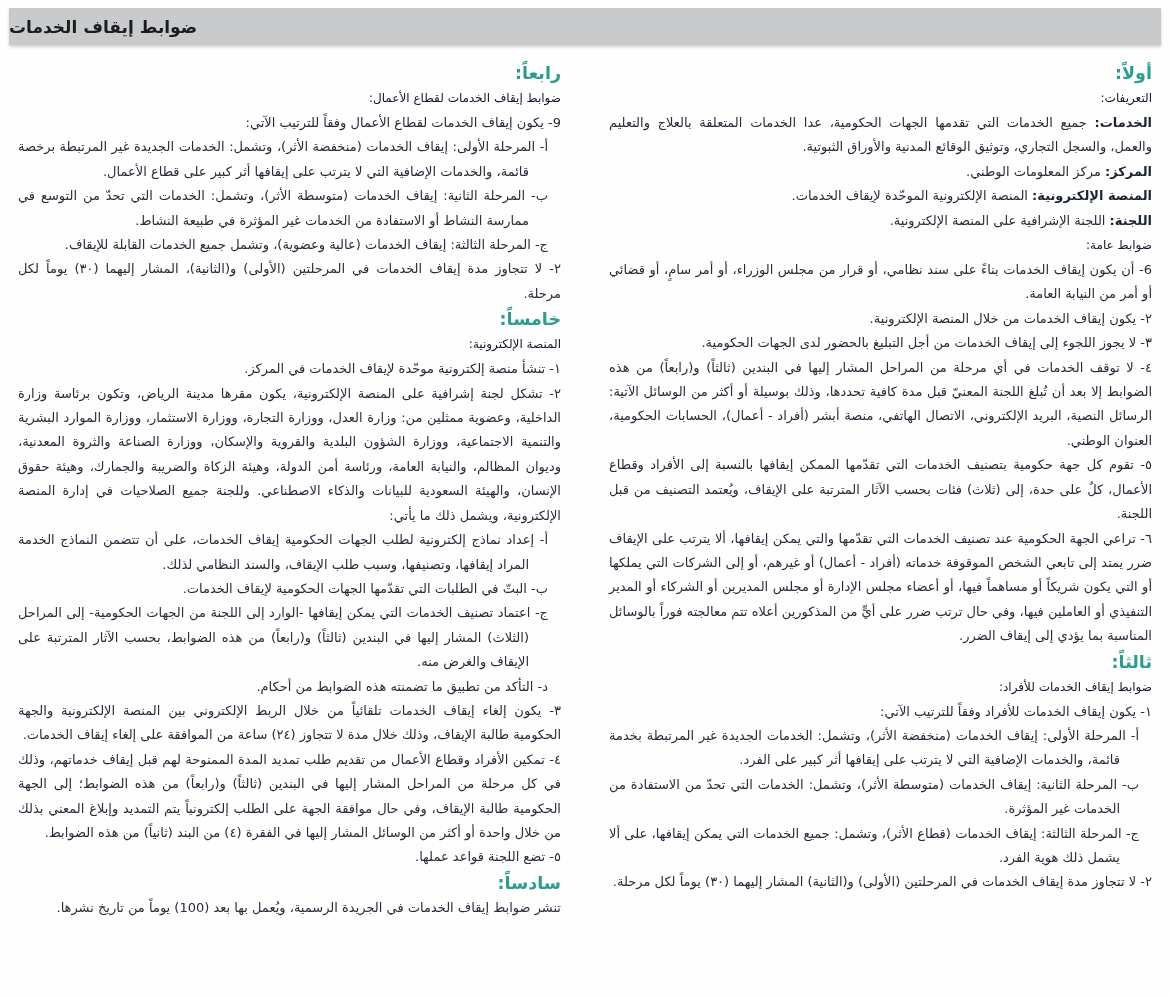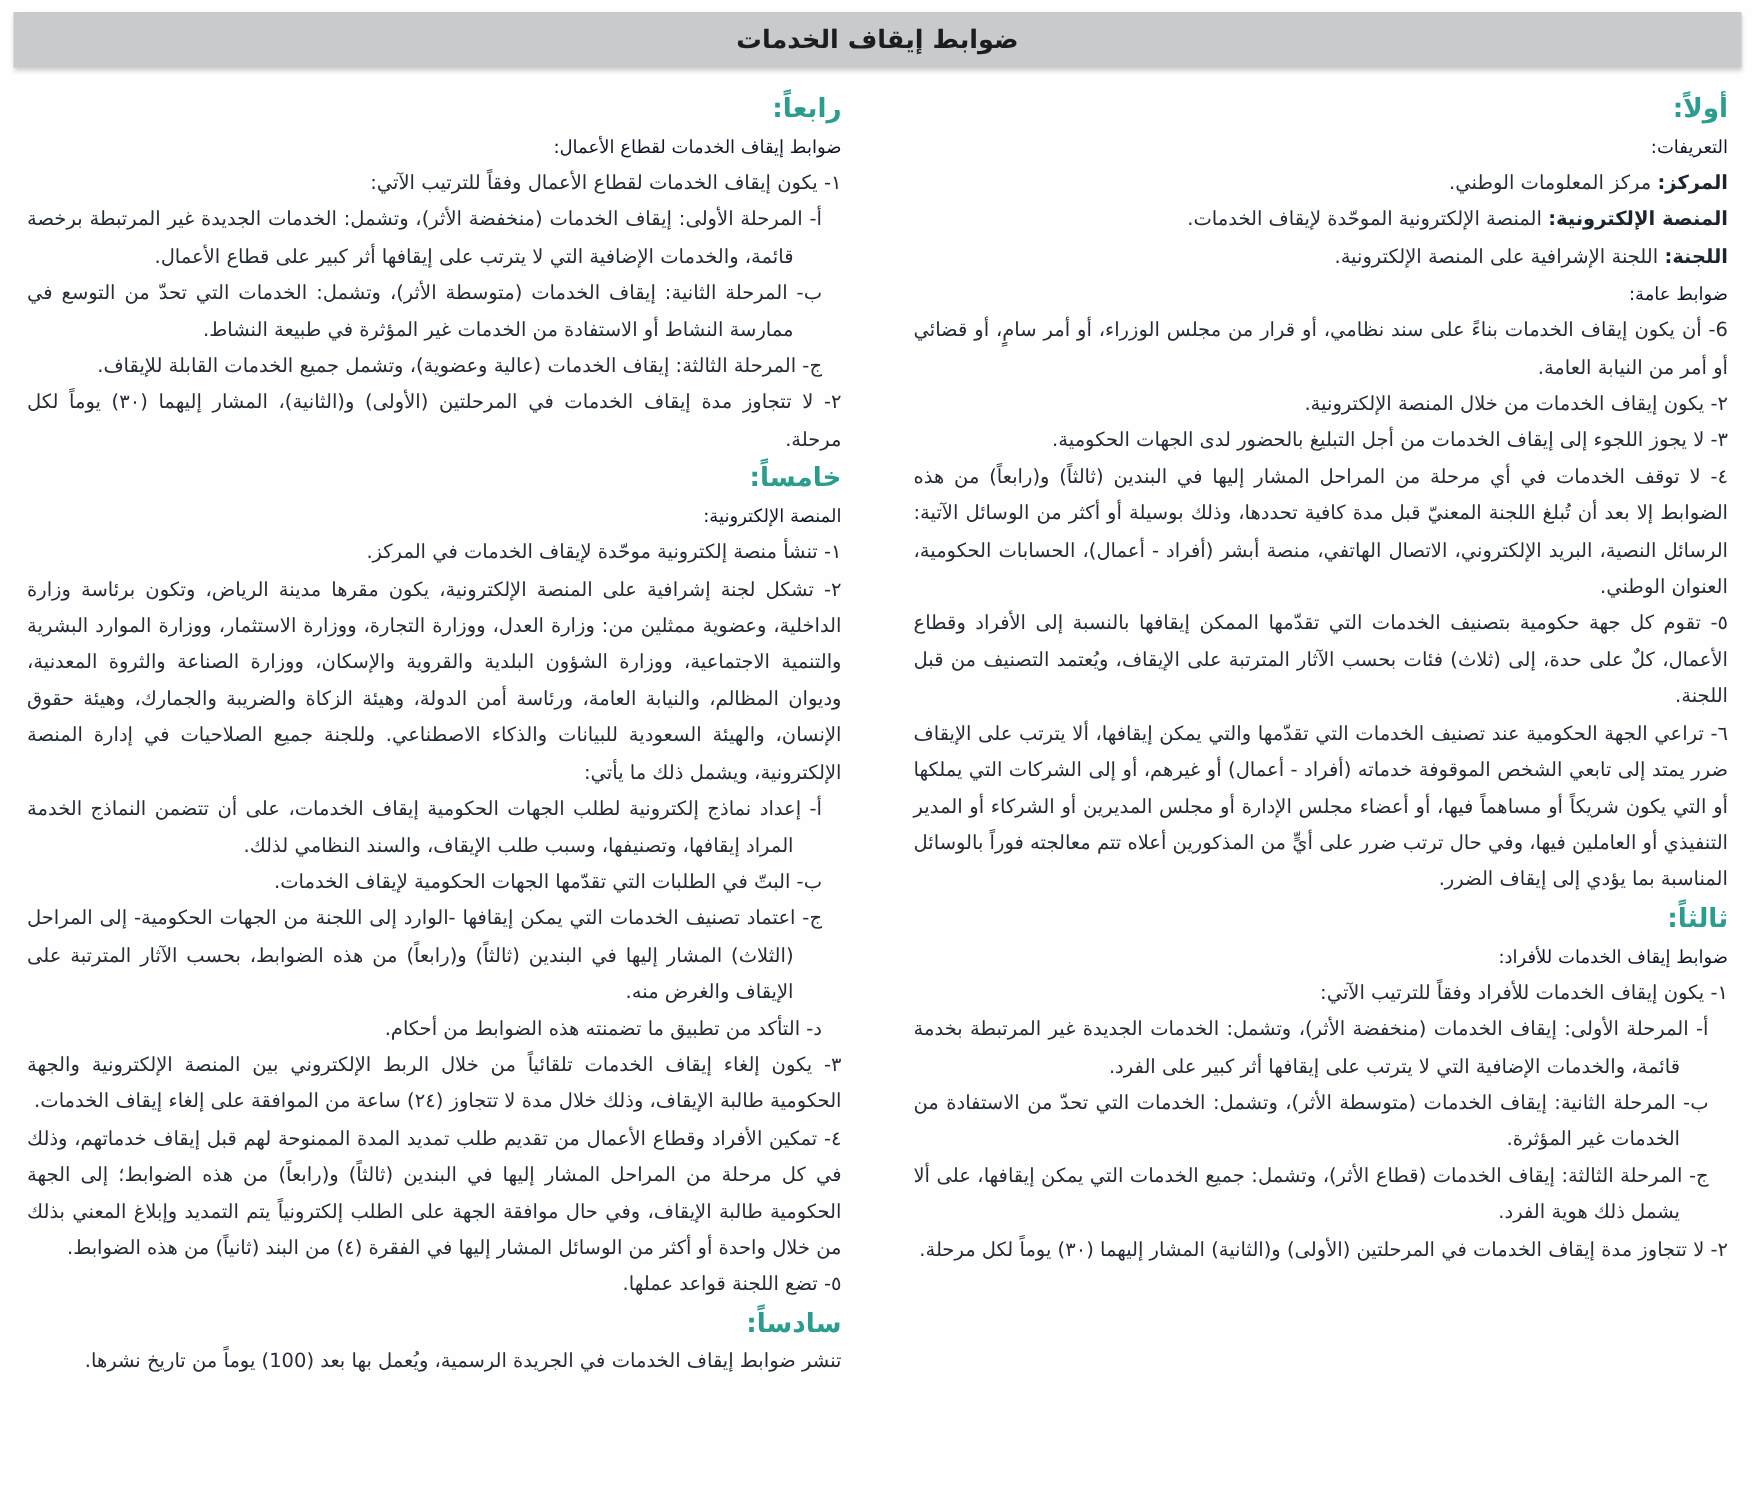--- a/index.html
+++ b/index.html
@@ -8,21 +8,21 @@
     font-family:"DejaVu Sans", sans-serif;
     direction:rtl;
   }
   .page {
     position:relative; width:1170px; height:996px;
     background:#fefefe;
   }
   .titlebar {
     position:absolute; top:8px; right:9px; left:9px; height:37px;
     background:var(--header-bg,#c9cacb);
-    display:flex; align-items:center; justify-content:center;
+    display:flex; align-items:center; justify-content:flex-end;
     box-shadow:0 2px 3px rgba(0,0,0,0.18);
   }
   .titlebar .title {
     font-weight:bold; font-size:17px; color:#1c1d1f; letter-spacing:0.2px;
   }
   .content {
     position:absolute; top:60px; right:18px; left:18px; bottom:4px;
     display:flex; gap:48px;
   }
   .col { flex:1 1 0; min-width:0; }
@@ -49,20 +49,21 @@
 
 <div class="page">
   <div class="titlebar">
     <span class="title">ضوابط إيقاف الخدمات</span>
   </div>
   <div class="content">
     <div class="col" id="col-right">
         <section class="section">
           <div class="sec-head">أولاً:</div>
           <div class="sec-sub">التعريفات:</div>
+          <p class="para lvl0"><strong class="lead">الخدمات:</strong><span class="ptext"> جميع الخدمات التي تقدمها الجهات الحكومية، عدا الخدمات المتعلقة بالعلاج والتعليم والعمل، والسجل التجاري، وتوثيق الوقائع المدنية والأوراق الثبوتية.</span></p>
           <p class="para lvl0"><strong class="lead">المركز:</strong><span class="ptext"> مركز المعلومات الوطني.</span></p>
           <p class="para lvl0"><strong class="lead">المنصة الإلكترونية:</strong><span class="ptext"> المنصة الإلكترونية الموحّدة لإيقاف الخدمات.</span></p>
           <p class="para lvl0"><strong class="lead">اللجنة:</strong><span class="ptext"> اللجنة الإشرافية على المنصة الإلكترونية.</span></p>
         </section>
         <section class="section">
           <div class="sec-sub">ضوابط عامة:</div>
           <p class="para lvl0"><span class="ptext">6- أن يكون إيقاف الخدمات بناءً على سند نظامي، أو قرار من مجلس الوزراء، أو أمر سامٍ، أو قضائي أو أمر من النيابة العامة.</span></p>
           <p class="para lvl0"><span class="ptext">٢- يكون إيقاف الخدمات من خلال المنصة الإلكترونية.</span></p>
           <p class="para lvl0"><span class="ptext">٣- لا يجوز اللجوء إلى إيقاف الخدمات من أجل التبليغ بالحضور لدى الجهات الحكومية.</span></p>
           <p class="para lvl0"><span class="ptext">٤- لا توقف الخدمات في أي مرحلة من المراحل المشار إليها في البندين (ثالثاً) و(رابعاً) من هذه الضوابط إلا بعد أن تُبلغ اللجنة المعنيّ قبل مدة كافية تحددها، وذلك بوسيلة أو أكثر من الوسائل الآتية: الرسائل النصية، البريد الإلكتروني، الاتصال الهاتفي، منصة أبشر (أفراد - أعمال)، الحسابات الحكومية، العنوان الوطني.</span></p>
@@ -76,21 +77,21 @@
           <p class="para lvl1"><span class="ptext">أ- المرحلة الأولى: إيقاف الخدمات (منخفضة الأثر)، وتشمل: الخدمات الجديدة غير المرتبطة بخدمة قائمة، والخدمات الإضافية التي لا يترتب على إيقافها أثر كبير على الفرد.</span></p>
           <p class="para lvl1"><span class="ptext">ب- المرحلة الثانية: إيقاف الخدمات (متوسطة الأثر)، وتشمل: الخدمات التي تحدّ من الاستفادة من الخدمات غير المؤثرة.</span></p>
           <p class="para lvl1"><span class="ptext">ج- المرحلة الثالثة: إيقاف الخدمات (قطاع الأثر)، وتشمل: جميع الخدمات التي يمكن إيقافها، على ألا يشمل ذلك هوية الفرد.</span></p>
           <p class="para lvl0"><span class="ptext">٢- لا تتجاوز مدة إيقاف الخدمات في المرحلتين (الأولى) و(الثانية) المشار إليهما (٣٠) يوماً لكل مرحلة.</span></p>
         </section>
       </div>
     <div class="col" id="col-left">
         <section class="section">
           <div class="sec-head">رابعاً:</div>
           <div class="sec-sub">ضوابط إيقاف الخدمات لقطاع الأعمال:</div>
-          <p class="para lvl0"><span class="ptext">١- يكون إيقاف الخدمات لقطاع الأعمال وفقاً للترتيب الآتي:</span></p>
+          <p class="para lvl0"><span class="ptext">9- يكون إيقاف الخدمات لقطاع الأعمال وفقاً للترتيب الآتي:</span></p>
           <p class="para lvl1"><span class="ptext">أ- المرحلة الأولى: إيقاف الخدمات (منخفضة الأثر)، وتشمل: الخدمات الجديدة غير المرتبطة برخصة قائمة، والخدمات الإضافية التي لا يترتب على إيقافها أثر كبير على قطاع الأعمال.</span></p>
           <p class="para lvl1"><span class="ptext">ب- المرحلة الثانية: إيقاف الخدمات (متوسطة الأثر)، وتشمل: الخدمات التي تحدّ من التوسع في ممارسة النشاط أو الاستفادة من الخدمات غير المؤثرة في طبيعة النشاط.</span></p>
           <p class="para lvl1"><span class="ptext">ج- المرحلة الثالثة: إيقاف الخدمات (عالية وعضوية)، وتشمل جميع الخدمات القابلة للإيقاف.</span></p>
           <p class="para lvl0"><span class="ptext">٢- لا تتجاوز مدة إيقاف الخدمات في المرحلتين (الأولى) و(الثانية)، المشار إليهما (٣٠) يوماً لكل مرحلة.</span></p>
         </section>
         <section class="section">
           <div class="sec-head">خامساً:</div>
           <div class="sec-sub">المنصة الإلكترونية:</div>
           <p class="para lvl0"><span class="ptext">١- تنشأ منصة إلكترونية موحّدة لإيقاف الخدمات في المركز.</span></p>
           <p class="para lvl0"><span class="ptext">٢- تشكل لجنة إشرافية على المنصة الإلكترونية، يكون مقرها مدينة الرياض، وتكون برئاسة وزارة الداخلية، وعضوية ممثلين من: وزارة العدل، ووزارة التجارة، ووزارة الاستثمار، ووزارة الموارد البشرية والتنمية الاجتماعية، ووزارة الشؤون البلدية والقروية والإسكان، ووزارة الصناعة والثروة المعدنية، وديوان المظالم، والنيابة العامة، ورئاسة أمن الدولة، وهيئة الزكاة والضريبة والجمارك، وهيئة حقوق الإنسان، والهيئة السعودية للبيانات والذكاء الاصطناعي. وللجنة جميع الصلاحيات في إدارة المنصة الإلكترونية، ويشمل ذلك ما يأتي:</span></p>

